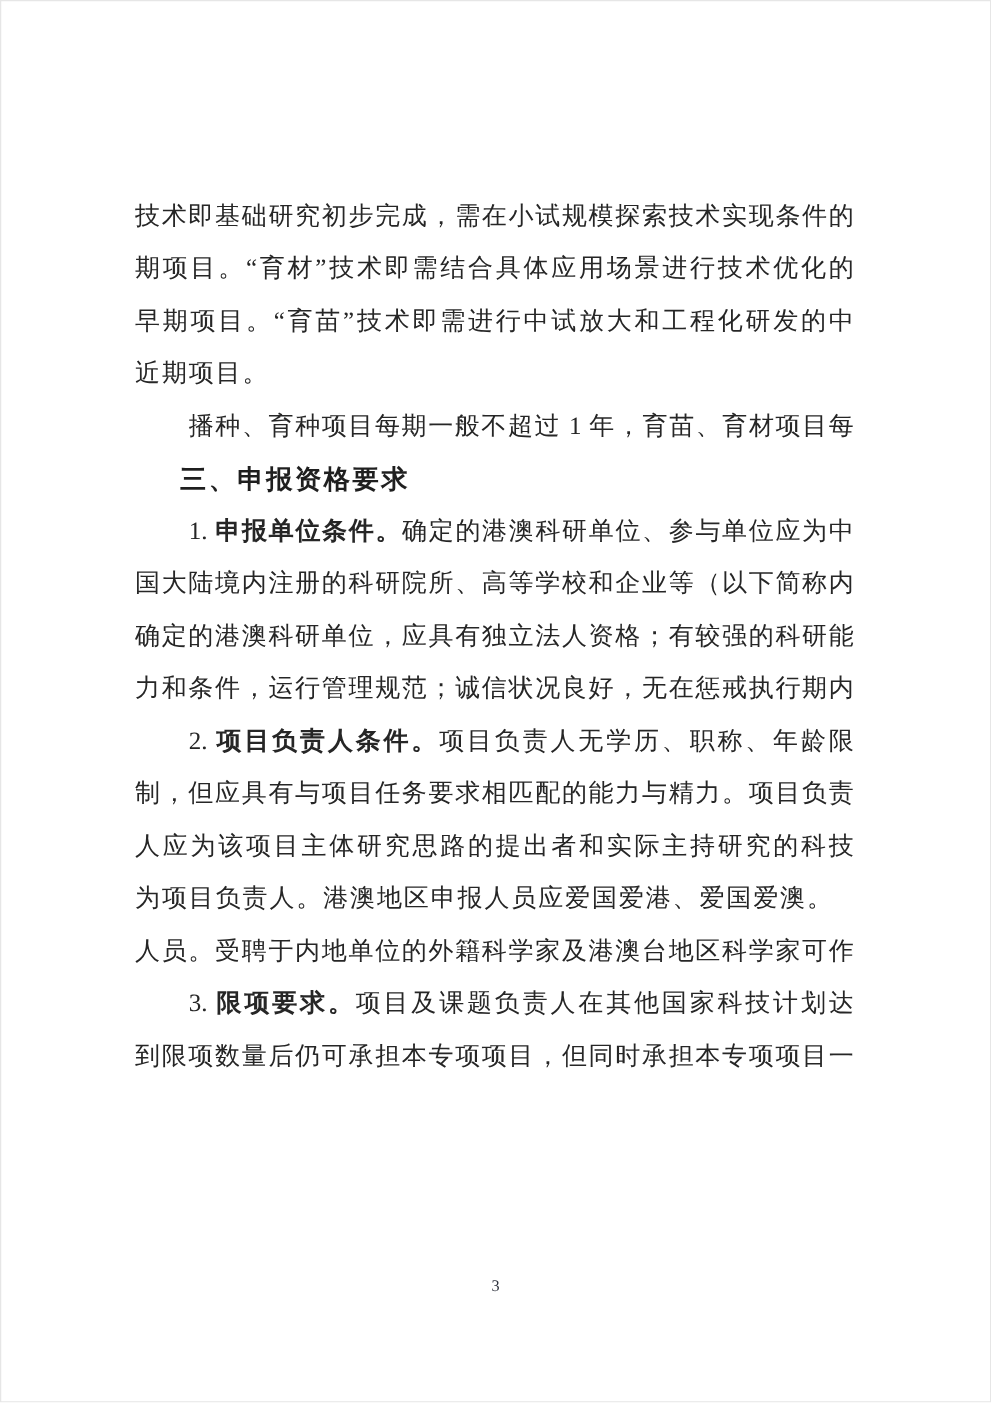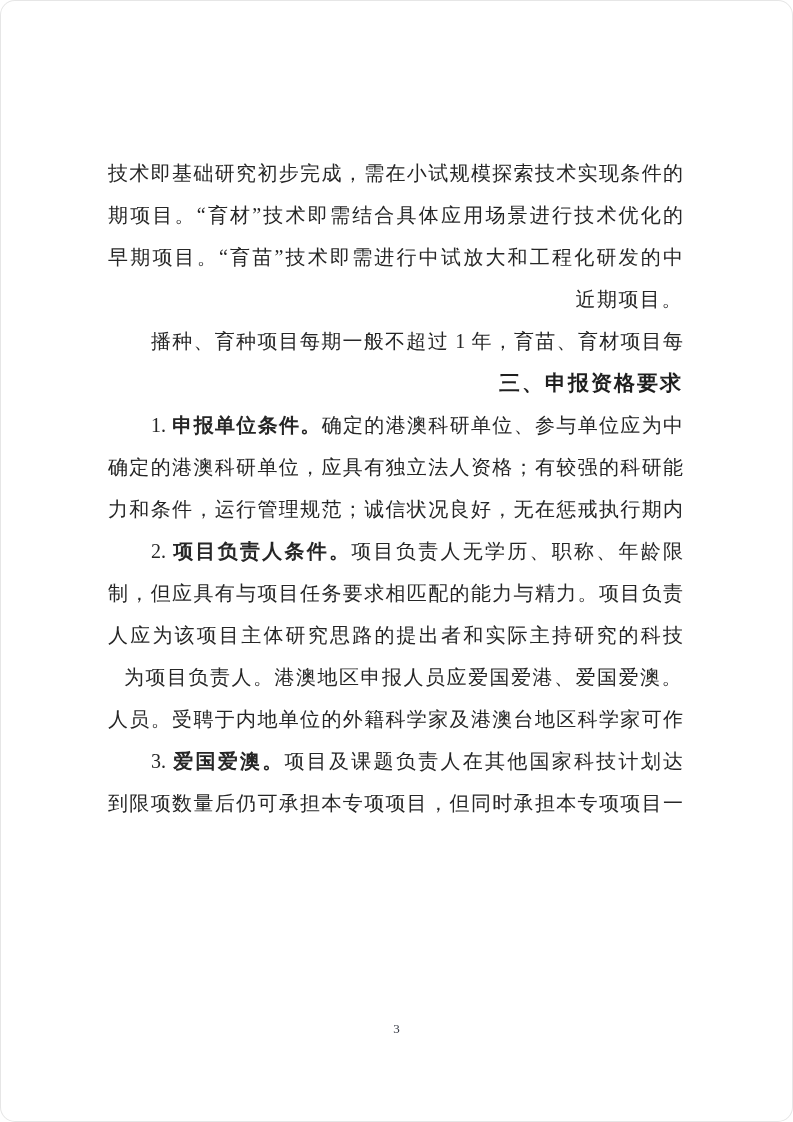--- a/index.html
+++ b/index.html
@@ -4,35 +4,34 @@
 <style>
   html, body { margin: 0; padding: 0; background: #ffffff; }
   .page {
     position: relative;
     width: 793px;
     height: 1122px;
     background: #ffffff;
     overflow: hidden;
     box-shadow: inset 0 0 0 1px #e6e6e6;
     font-family: "Liberation Serif", serif;
-    border-radius: 15px;
   }
   .content {
     position: absolute;
     left: 108px;
     top: 152px;
     width: 575px;
   }
   .line {
     height: 42px;
     line-height: 42px;
     font-size: 20px;
     color: #262626;
     letter-spacing: 1.5px;
-    text-align: right;
+    text-align: left;
     white-space: normal;
   }
   .line.j {
     letter-spacing: 0;
     text-align: justify;
     text-align-last: justify;
     text-justify: inter-character;
   }
   .line .b { font-weight: bold; }
   .line.heading {
@@ -60,24 +59,25 @@
 
 <div class="page">
   <div class="content">
       <div class="line j"><span>技术即基础研究初步完成，需在小试规模探索技术实现条件的</span></div>
       <div class="line j"><span>期项目。“育材”技术即需结合具体应用场景进行技术优化的</span></div>
       <div class="line j"><span>早期项目。“育苗”技术即需进行中试放大和工程化研发的中</span></div>
       <div class="line"><span>近期项目。</span></div>
       <div class="line j indent"><span>播种、育种项目每期一般不超过 1 年，育苗、育材项目每</span></div>
       <div class="line heading indent-h"><span class="b">三、申报资格要求</span></div>
       <div class="line j indent"><span>1. </span><span class="b">申报单位条件。</span><span>确定的港澳科研单位、参与单位应为中</span></div>
+      <div class="line j"><span>国大陆境内注册的科研院所、高等学校和企业等（以下简称内</span></div>
       <div class="line j"><span>确定的港澳科研单位，应具有独立法人资格；有较强的科研能</span></div>
       <div class="line j"><span>力和条件，运行管理规范；诚信状况良好，无在惩戒执行期内</span></div>
       <div class="line j indent"><span>2. </span><span class="b">项目负责人条件。</span><span>项目负责人无学历、职称、年龄限</span></div>
       <div class="line j"><span>制，但应具有与项目任务要求相匹配的能力与精力。项目负责</span></div>
       <div class="line j"><span>人应为该项目主体研究思路的提出者和实际主持研究的科技</span></div>
       <div class="line"><span>为项目负责人。港澳地区申报人员应爱国爱港、爱国爱澳。</span></div>
       <div class="line j"><span>人员。受聘于内地单位的外籍科学家及港澳台地区科学家可作</span></div>
-      <div class="line j indent"><span>3. </span><span class="b">爱国爱澳。</span><span>项目及课题负责人在其他国家科技计划达</span></div>
+      <div class="line j indent"><span>3. </span><span class="b">限项要求。</span><span>项目及课题负责人在其他国家科技计划达</span></div>
       <div class="line j"><span>到限项数量后仍可承担本专项项目，但同时承担本专项项目一</span></div>
     </div>
   <div class="pagenum">3</div>
 </div>
 
 </body></html>

